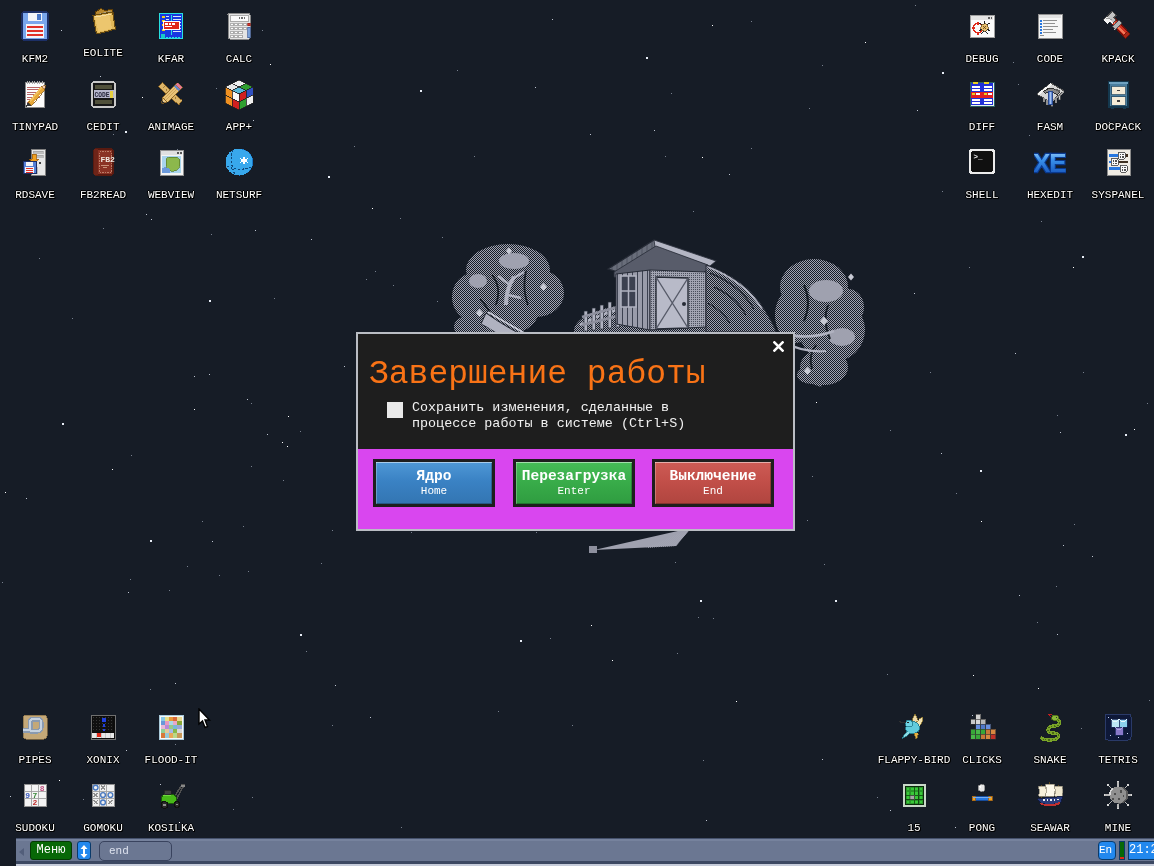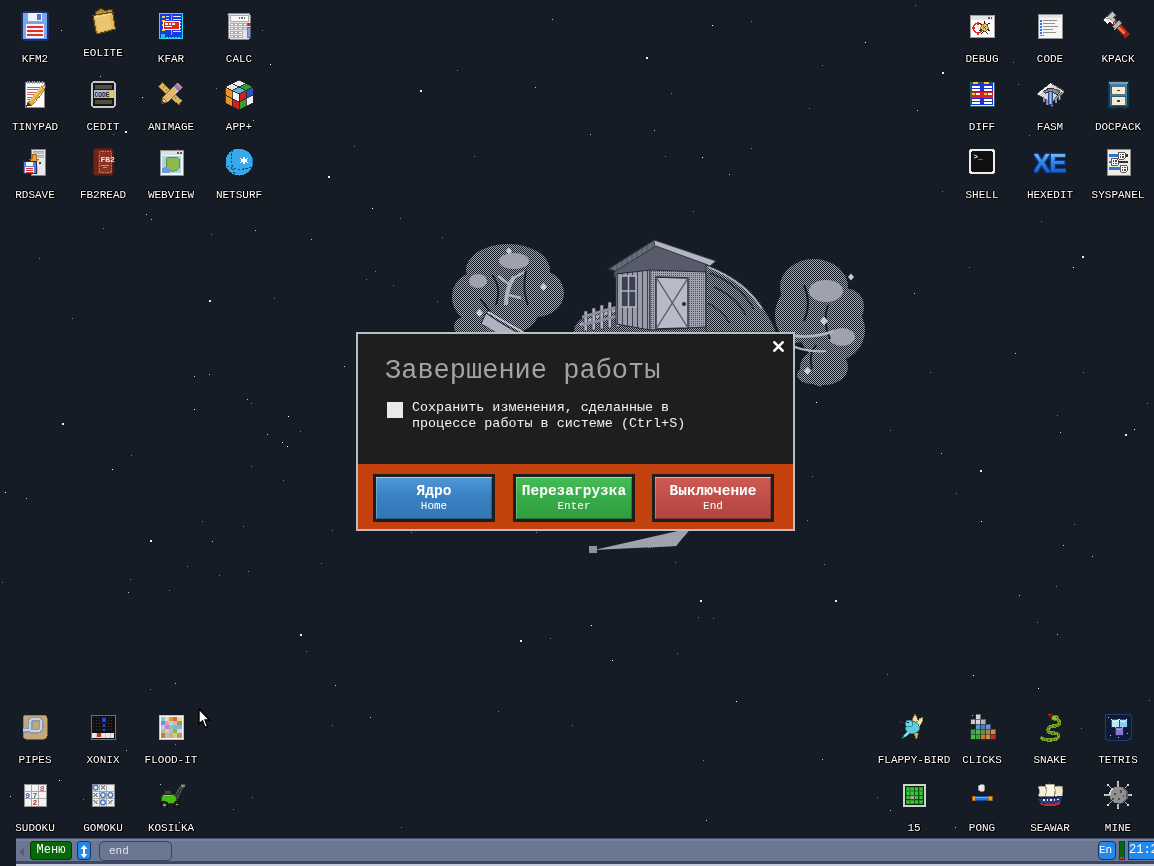--- a/index.html
+++ b/index.html
@@ -5,22 +5,22 @@
 html,body{width:1154px;height:866px;overflow:hidden;background:#161c26}
 #scr{position:relative;width:1154px;height:866px;background:#161c26;font-family:"Liberation Mono",monospace}
 #stars{position:absolute;left:0;top:0;width:1px;height:1px;background:transparent;box-shadow:665px 156px 0 rgba(200,210,225,0.55),100px 76px 0 rgba(230,238,250,0.8),194px 376px 0 rgba(230,238,250,0.8),1041px 221px 0 rgba(200,210,225,0.55),890px 430px 0 rgba(200,210,225,0.55),187px 566px 0 rgba(200,210,225,0.55),255px 230px 0 rgba(230,238,250,0.8),128px 592px 0 rgba(230,238,250,0.8),103px 228px 0 rgba(200,210,225,0.55),274px 298px 0 rgba(200,210,225,0.55),1109px 122px 0 rgba(230,238,250,0.8),1149px 700px 0 rgba(200,210,225,0.55),386px 383px 0 rgba(200,210,225,0.55),130px 579px 0 rgba(200,210,225,0.55),423px 510px 0 rgba(230,238,250,0.8),877px 797px 0 rgba(200,210,225,0.55),930px 372px 0 rgba(200,210,225,0.55),370px 717px 0 rgba(230,238,250,0.8),169px 590px 0 rgba(200,210,225,0.55),1015px 353px 0 rgba(230,238,250,0.8),591px 625px 0 #ffffff,243px 526px 0 rgba(200,210,225,0.55),702px 157px 0 #ffffff,865px 42px 0 #ffffff,160px 784px 0 rgba(230,238,250,0.8),644px 350px 0 rgba(230,238,250,0.8),1019px 595px 0 rgba(230,238,250,0.8),142px 97px 0 #ffffff,972px 715px 0 rgba(230,238,250,0.8),126px 750px 0 rgba(230,238,250,0.8),914px 293px 0 rgba(230,238,250,0.8),712px 25px 0 #ffffff,729px 174px 0 rgba(230,238,250,0.8),1013px 62px 0 rgba(200,210,225,0.55),590px 134px 0 rgba(230,238,250,0.8),816px 402px 0 #ffffff,1018px 84px 0 rgba(200,210,225,0.55),824px 564px 0 rgba(200,210,225,0.55),282px 442px 0 #ffffff,572px 725px 0 rgba(200,210,225,0.55),736px 701px 0 #ffffff,474px 156px 0 rgba(200,210,225,0.55),311px 239px 0 rgba(230,238,250,0.8),26px 498px 0 rgba(230,238,250,0.8),375px 271px 0 rgba(200,210,225,0.55),300px 431px 0 rgba(200,210,225,0.55),654px 130px 0 rgba(230,238,250,0.8),1057px 634px 0 rgba(230,238,250,0.8),112px 469px 0 #ffffff,1147px 403px 0 rgba(200,210,225,0.55),809px 108px 0 rgba(200,210,225,0.55),822px 65px 0 rgba(200,210,225,0.55),429px 453px 0 rgba(200,210,225,0.55),698px 617px 0 rgba(200,210,225,0.55),2px 582px 0 rgba(200,210,225,0.55),209px 374px 0 rgba(230,238,250,0.8),146px 214px 0 rgba(230,238,250,0.8),306px 651px 0 rgba(200,210,225,0.55),713px 618px 0 rgba(200,210,225,0.55),253px 120px 0 rgba(230,238,250,0.8),956px 493px 0 rgba(200,210,225,0.55),177px 149px 0 rgba(200,210,225,0.55),703px 760px 0 rgba(200,210,225,0.55),332px 530px 0 rgba(200,210,225,0.55),1083px 372px 0 rgba(200,210,225,0.55),1114px 29px 0 rgba(230,238,250,0.8),612px 660px 0 #ffffff,536px 532px 0 rgba(200,210,225,0.55),344px 366px 0 rgba(230,238,250,0.8),1092px 556px 0 rgba(230,238,250,0.8),677px 653px 0 rgba(200,210,225,0.55),401px 827px 0 rgba(200,210,225,0.55),822px 759px 0 rgba(230,238,250,0.8),411px 532px 0 rgba(200,210,225,0.55),61px 30px 0 rgba(230,238,250,0.8),969px 267px 0 rgba(200,210,225,0.55),707px 459px 0 rgba(230,238,250,0.8),717px 375px 0 rgba(200,210,225,0.55),211px 234px 0 rgba(200,210,225,0.55),693px 211px 0 rgba(200,210,225,0.55),5px 492px 0 #ffffff,706px 820px 0 rgba(230,238,250,0.8),247px 399px 0 rgba(230,238,250,0.8),410px 491px 0 #ffffff,890px 810px 0 rgba(230,238,250,0.8),179px 822px 0 #ffffff,812px 476px 0 rgba(200,210,225,0.55),175px 744px 0 rgba(200,210,225,0.55),262px 30px 0 rgba(200,210,225,0.55),955px 827px 0 rgba(230,238,250,0.8),973px 675px 0 #ffffff,321px 563px 0 rgba(200,210,225,0.55),45px 16px 0 rgba(230,238,250,0.8),212px 541px 0 rgba(230,238,250,0.8),287px 446px 0 #ffffff,400px 218px 0 rgba(200,210,225,0.55),437px 301px 0 rgba(200,210,225,0.55),669px 267px 0 rgba(200,210,225,0.55),270px 64px 0 #ffffff,726px 471px 0 rgba(230,238,250,0.8),1060px 432px 0 rgba(230,238,250,0.8),1029px 135px 0 rgba(200,210,225,0.55),1074px 524px 0 rgba(200,210,225,0.55),903px 797px 0 rgba(200,210,225,0.55),10px 796px 0 rgba(230,238,250,0.8),354px 146px 0 rgba(200,210,225,0.55),248px 571px 0 rgba(200,210,225,0.55),1063px 545px 0 rgba(230,238,250,0.8),219px 575px 0 rgba(200,210,225,0.55),393px 285px 0 rgba(200,210,225,0.55),202px 521px 0 rgba(200,210,225,0.55),59px 780px 0 #ffffff,131px 455px 0 rgba(200,210,225,0.55),1037px 622px 0 rgba(200,210,225,0.55),569px 465px 0 rgba(200,210,225,0.55),981px 521px 0 #ffffff,1073px 267px 0 #ffffff,416px 460px 0 rgba(200,210,225,0.55),251px 403px 0 rgba(200,210,225,0.55),150px 689px 0 rgba(200,210,225,0.55),151px 219px 0 rgba(230,238,250,0.8),252px 797px 0 rgba(200,210,225,0.55),751px 148px 0 rgba(200,210,225,0.55),283px 480px 0 rgba(200,210,225,0.55),194px 409px 0 #ffffff,335px 685px 0 rgba(230,238,250,0.8),332px 725px 0 rgba(200,210,225,0.55),1057px 415px 0 rgba(200,210,225,0.55),402px 367px 0 rgba(200,210,225,0.55),751px 21px 0 rgba(200,210,225,0.55),941px 453px 0 rgba(230,238,250,0.8),789px 341px 0 rgba(200,210,225,0.55),607px 526px 0 #ffffff,233px 809px 0 rgba(200,210,225,0.55),216px 88px 0 rgba(200,210,225,0.55),83px 799px 0 rgba(200,210,225,0.55),267px 434px 0 rgba(230,238,250,0.8),531px 417px 0 rgba(200,210,225,0.55),1056px 586px 0 rgba(200,210,225,0.55),671px 93px 0 rgba(200,210,225,0.55),377px 437px 0 #ffffff,552px 19px 0 rgba(230,238,250,0.8),535px 87px 0 rgba(230,238,250,0.8),457px 70px 0 rgba(200,210,225,0.55),251px 466px 0 rgba(200,210,225,0.55),1134px 429px 0 #ffffff,550px 638px 0 rgba(200,210,225,0.55),1081px 728px 0 rgba(200,210,225,0.55),226px 167px 0 rgba(200,210,225,0.55),372px 208px 0 #ffffff,626px 545px 0 rgba(230,238,250,0.8),595px 458px 0 rgba(200,210,225,0.55),366px 279px 0 rgba(200,210,225,0.55),39px 258px 0 rgba(200,210,225,0.55),39px 752px 0 rgba(200,210,225,0.55),390px 528px 0 rgba(200,210,225,0.55),917px 110px 0 rgba(230,238,250,0.8),887px 674px 0 rgba(200,210,225,0.55),807px 520px 0 rgba(200,210,225,0.55),442px 237px 0 rgba(200,210,225,0.55),288px 416px 0 #ffffff,113px 134px 0 rgba(200,210,225,0.55),525px 443px 0 rgba(200,210,225,0.55),175px 683px 0 rgba(230,238,250,0.8),1038px 688px 0 #ffffff,498px 711px 0 rgba(200,210,225,0.55),942px 191px 0 rgba(200,210,225,0.55),915px 5px 0 rgba(200,210,225,0.55),675px 562px 0 rgba(200,210,225,0.55),72px 318px 0 rgba(200,210,225,0.55),125px 131px 0 #e8edf6,125px 132px 0 #e8edf6,126px 131px 0 #e8edf6,126px 132px 0 #e8edf6,646px 57px 0 #e8edf6,646px 58px 0 #e8edf6,647px 57px 0 #e8edf6,647px 58px 0 #e8edf6,942px 72px 0 #e8edf6,942px 73px 0 #e8edf6,943px 72px 0 #e8edf6,943px 73px 0 #e8edf6,328px 176px 0 #e8edf6,328px 177px 0 #e8edf6,329px 176px 0 #e8edf6,329px 177px 0 #e8edf6,209px 300px 0 #e8edf6,209px 301px 0 #e8edf6,210px 300px 0 #e8edf6,210px 301px 0 #e8edf6,1082px 256px 0 #e8edf6,1082px 257px 0 #e8edf6,1083px 256px 0 #e8edf6,1083px 257px 0 #e8edf6,62px 423px 0 #e8edf6,62px 424px 0 #e8edf6,63px 423px 0 #e8edf6,63px 424px 0 #e8edf6,300px 634px 0 #e8edf6,300px 635px 0 #e8edf6,301px 634px 0 #e8edf6,301px 635px 0 #e8edf6,835px 600px 0 #e8edf6,835px 601px 0 #e8edf6,836px 600px 0 #e8edf6,836px 601px 0 #e8edf6,1125px 434px 0 #e8edf6,1125px 435px 0 #e8edf6,1126px 434px 0 #e8edf6,1126px 435px 0 #e8edf6,520px 640px 0 #e8edf6,520px 641px 0 #e8edf6,521px 640px 0 #e8edf6,521px 641px 0 #e8edf6,980px 470px 0 #e8edf6,980px 471px 0 #e8edf6,981px 470px 0 #e8edf6,981px 471px 0 #e8edf6,150px 540px 0 #e8edf6,150px 541px 0 #e8edf6,151px 540px 0 #e8edf6,151px 541px 0 #e8edf6,700px 600px 0 #e8edf6,700px 601px 0 #e8edf6,701px 600px 0 #e8edf6,701px 601px 0 #e8edf6,420px 90px 0 #e8edf6,420px 91px 0 #e8edf6,421px 90px 0 #e8edf6,421px 91px 0 #e8edf6}
 .it{position:absolute;width:90px;text-align:center}
 .ig{height:32px}
 .ig svg{display:inline-block}
 .il{margin-top:12px;font-size:11px;line-height:10px;color:#fff;letter-spacing:0px;white-space:nowrap;
  text-shadow:1px 0 0 #000,-1px 0 0 #000,0 1px 0 #000,0 -1px 0 #000,1px 1px 0 #000}
 #art{position:absolute;left:410px;top:225px}
 #dlg{position:absolute;left:356px;top:332px;width:439px;height:199px;border:2px solid #babdc4;background:#1e1e1e}
-#dlgfoot{position:absolute;left:0;bottom:0;width:435px;height:65px;background:#c2410c}
-#dlgtitle{position:absolute;left:27px;top:22px;font-size:27px;color:#a3a3a3;letter-spacing:0px}
+#dlgfoot{position:absolute;left:0;bottom:0;width:435px;height:80px;background:#d946ef}
+#dlgtitle{position:absolute;left:11px;top:22px;font-size:33px;color:#f97316;letter-spacing:0px}
 #dlgx{position:absolute;right:9px;top:5px;width:11px;height:11px}
 #cb{position:absolute;left:29px;top:68px;width:16px;height:16px;background:#e9e9e9}
 #cbt{position:absolute;left:54px;top:66px;font-size:13.4px;line-height:16px;color:#f2f2f2;white-space:pre}
 .btn{position:absolute;top:10px;width:122px;height:48px;border:3px solid #1e1e1e}
 .bi{width:100%;height:100%;display:flex;flex-direction:column;align-items:center;justify-content:center;
  box-shadow:inset 0 1px 0 rgba(255,255,255,0.5),inset 1px 0 0 rgba(255,255,255,0.25),inset -1px -1px 0 rgba(0,0,0,0.25)}
 .bt1{font-size:14.5px;font-weight:bold;color:#fff;line-height:17px}
 .bt2{font-size:11px;color:#fff;line-height:13px}
 #b1 .bi{background:linear-gradient(#4f98d6,#3a82c4 45%,#3375b2)}
 #b2 .bi{background:linear-gradient(#46bc57,#39ad4a 45%,#2f9c40)}

